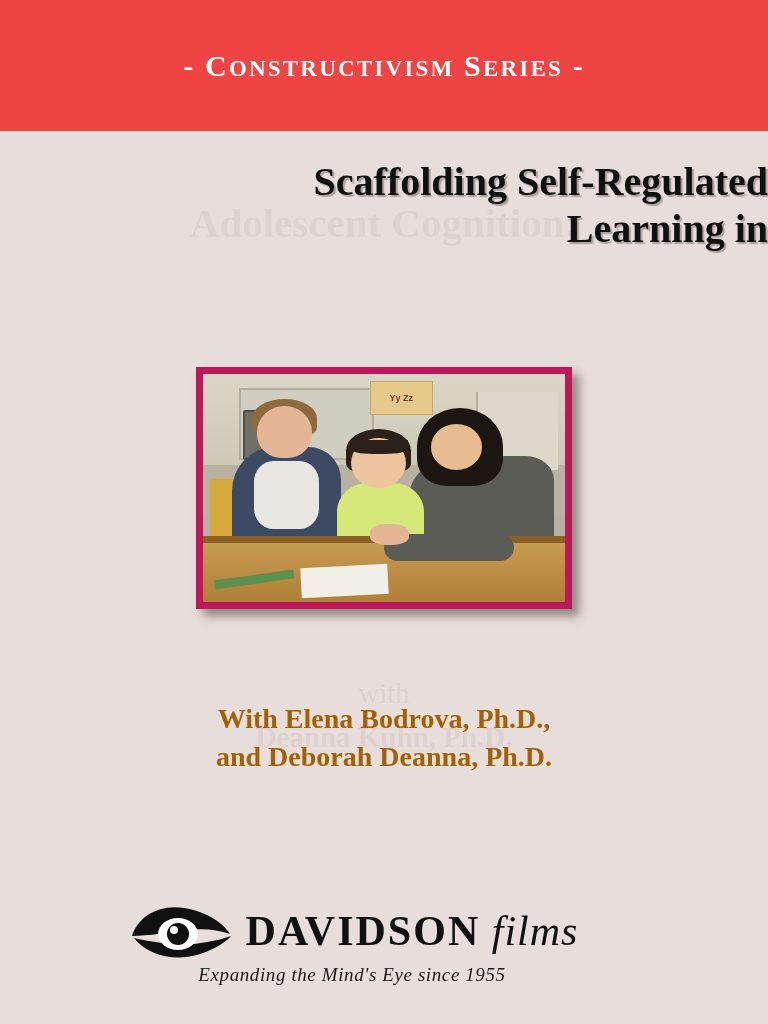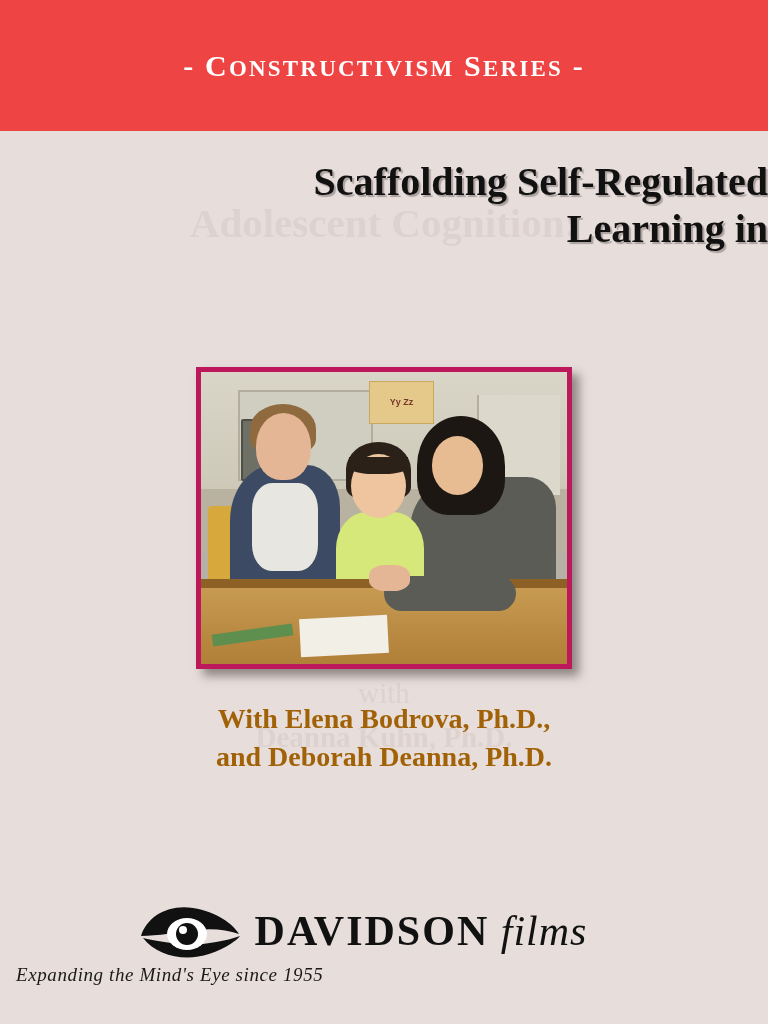--- a/index.html
+++ b/index.html
@@ -92,23 +92,23 @@
     line-height: 47px;
     text-shadow: 2px 2px 1px rgba(120,110,108,0.55);
   }
   .title .line { display: block; }
   
   .photo-wrap {
     position: absolute;
     left: 196px;
     top: 367px;
     width: 376px;
-    height: 302px;
+    height: 242px;
     box-shadow: 7px 7px 9px rgba(60,50,48,0.5);
-    border: 5px solid #be185d;
+    border: 7px solid #be185d;
     box-sizing: border-box;
     overflow: hidden;
     background: #b7b0a4;
   }
   .photo {
     position: absolute;
     inset: 0;
     overflow: hidden;
   }
   
@@ -224,23 +224,24 @@
     font-family: "Liberation Serif", serif;
     font-size: 28px;
     font-weight: bold;
     color: #a16207;
     line-height: 38px;
   }
   .authors .line { display: block; }
   
   .logo {
     position: absolute;
-    left: 16px;
+    left: 7px;
     top: 900px;
     width: 690px;
+    text-align: center;
   }
   .logo-row {
     display: flex;
     align-items: center;
     justify-content: center;
     gap: 10px;
   }
   .logo-eye {
     width: 110px;
     height: 62px;

